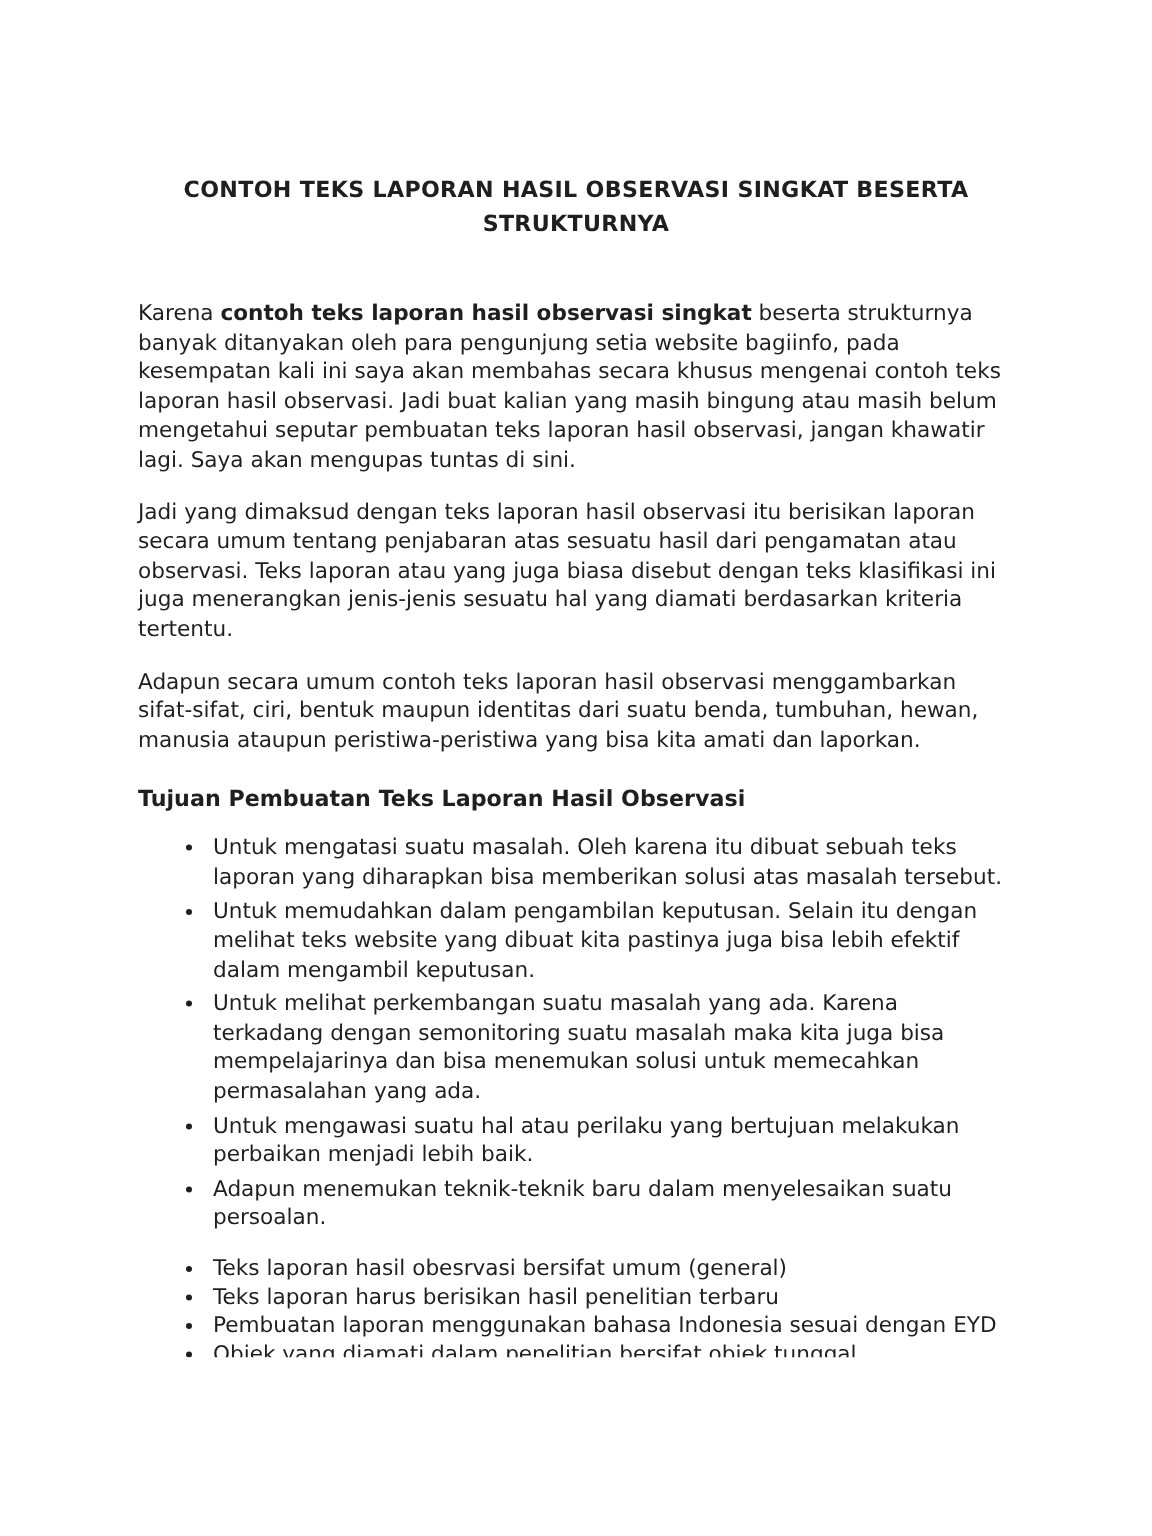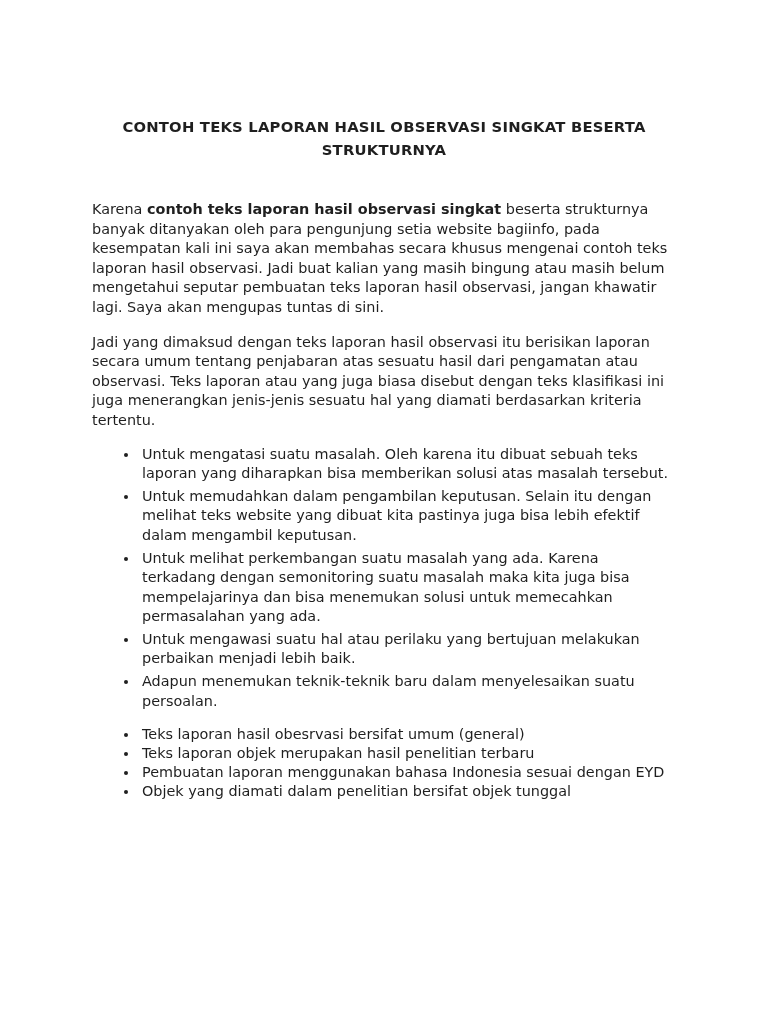--- a/index.html
+++ b/index.html
@@ -65,35 +65,37 @@
 <div class="page">
   <div class="content">
 
     <h1 class="doc-title">CONTOH TEKS LAPORAN HASIL OBSERVASI SINGKAT BESERTA STRUKTURNYA</h1>
 
     <p class="para"><span>Karena </span><b>contoh teks laporan hasil observasi singkat</b><span> beserta strukturnya banyak ditanyakan oleh para pengunjung setia website bagiinfo, pada kesempatan kali ini saya akan membahas secara khusus mengenai contoh teks laporan hasil observasi. Jadi buat kalian yang masih bingung atau masih belum mengetahui seputar pembuatan teks laporan hasil observasi, jangan khawatir lagi. Saya akan mengupas tuntas di sini.</span></p>
 
 
     <p class="para">Jadi yang dimaksud dengan teks laporan hasil observasi itu berisikan laporan secara umum tentang penjabaran atas sesuatu hasil dari pengamatan atau observasi. Teks laporan atau yang juga biasa disebut dengan teks klasifikasi ini juga menerangkan jenis-jenis sesuatu hal yang diamati berdasarkan kriteria tertentu.</p>
 
+    <p class="para">Adapun secara umum contoh teks laporan hasil observasi menggambarkan sifat-sifat, ciri, bentuk maupun identitas dari suatu benda, tumbuhan, hewan, manusia ataupun peristiwa-peristiwa yang bisa kita amati dan laporkan.</p>
 
+    <h2 class="section-heading">Tujuan Pembuatan Teks Laporan Hasil Observasi</h2>
 
 
     <ul class="bullets">
       <li>Untuk mengatasi suatu masalah. Oleh karena itu dibuat sebuah teks laporan yang diharapkan bisa memberikan solusi atas masalah tersebut.</li>
       <li>Untuk memudahkan dalam pengambilan keputusan. Selain itu dengan melihat teks website yang dibuat kita pastinya juga bisa lebih efektif dalam mengambil keputusan.</li>
       <li>Untuk melihat perkembangan suatu masalah yang ada. Karena terkadang dengan semonitoring suatu masalah maka kita juga bisa mempelajarinya dan bisa menemukan solusi untuk memecahkan permasalahan yang ada.</li>
       <li>Untuk mengawasi suatu hal atau perilaku yang bertujuan melakukan perbaikan menjadi lebih baik.</li>
       <li>Adapun menemukan teknik-teknik baru dalam menyelesaikan suatu persoalan.</li>
     </ul>
 
 
     <ul class="bullets tight">
       <li>Teks laporan hasil obesrvasi bersifat umum (general)</li>
-      <li>Teks laporan objek merupakan hasil penelitian terbaru</li>
+      <li>Teks laporan harus berisikan hasil penelitian terbaru</li>
       <li>Pembuatan laporan menggunakan bahasa Indonesia sesuai dengan EYD</li>
       <li>Objek yang diamati dalam penelitian bersifat objek tunggal</li>
 
     </ul>
 
   </div>
 
   <div class="corner-accent"></div>
 </div>
 

